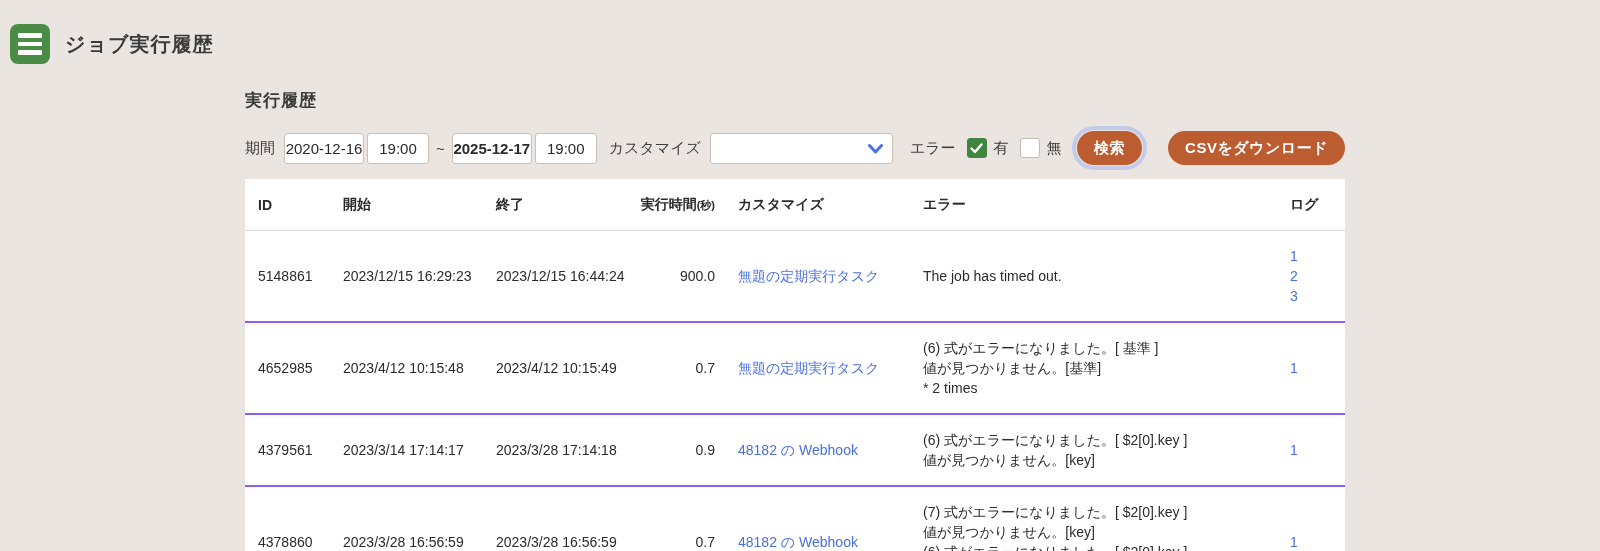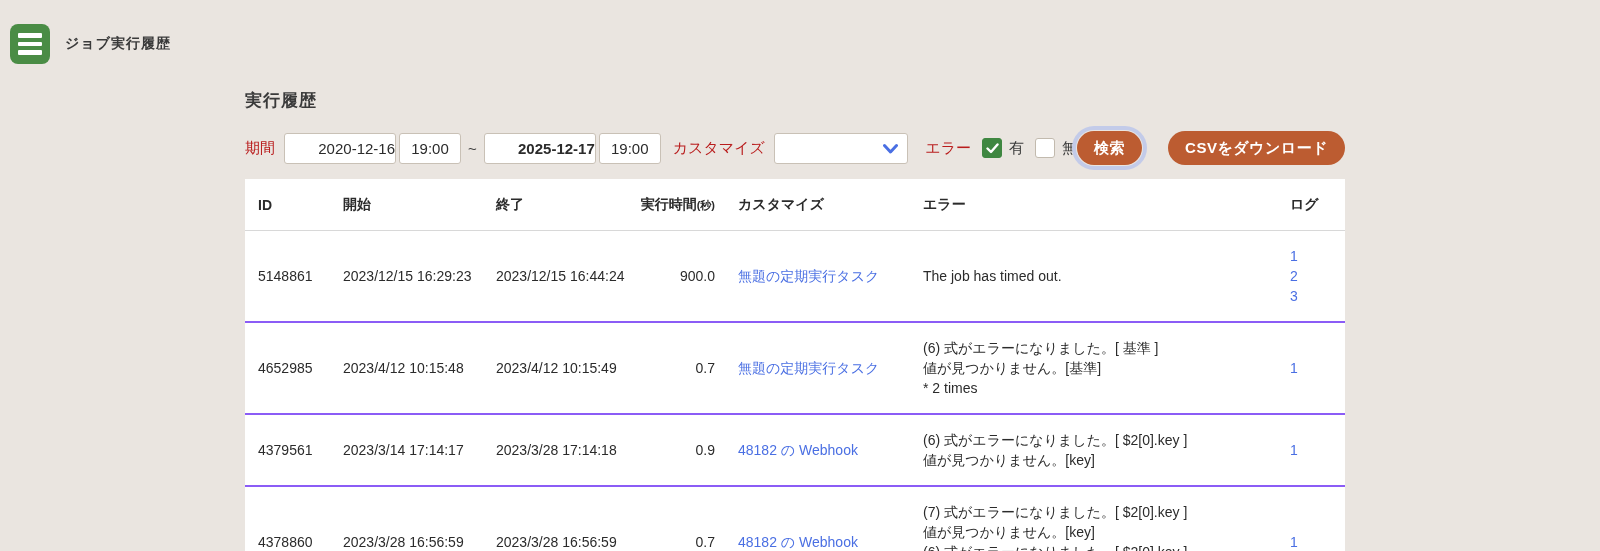--- a/index.html
+++ b/index.html
@@ -11,35 +11,35 @@
     overflow: hidden;
   }
   
   .topbar { display: flex; align-items: center; padding: 24px 0 0 10px; }
   .menu-btn {
     width: 40px; height: 40px; border: none; border-radius: 8px;
     background: #4a8c45; display: flex; flex-direction: column;
     align-items: center; justify-content: center; gap: 4px; cursor: pointer;
   }
   .menu-btn .bar { width: 24px; height: 4.5px; background: #fff; border-radius: 1px; }
-  .page-title { margin-left: 15px; font-size: 14px; color: #3a3a3a; letter-spacing: 1px; }
+  .page-title { margin-left: 15px; font-size: 20px; color: #3a3a3a; letter-spacing: 1px; }
 
   
   .content { margin-left: 245px; width: 1100px; }
   .section-title { margin-top: 25px; font-size: 17px; color: #3a3a3a; letter-spacing: 1px; }
 
   
   .filters { display: flex; align-items: center; margin-top: 19px; font-size: 15px; height: 34px; }
-  .flabel { color: #b91c1c; white-space: nowrap; }
+  .flabel { color: #404040; white-space: nowrap; }
   .tin {
     height: 31px; border: 1px solid #c9c1b6; border-radius: 3px; background: #fff;
     text-align: center; font-size: 15px; color: #2b2b2b;
     font-family: "Liberation Sans", "DejaVu Sans", sans-serif;
   }
-  .date-in { width: 112px; margin-left: 9px; text-align: right; }
+  .date-in { width: 80px; margin-left: 9px; }
   .time-in { width: 62px; margin-left: 3px; }
   .tilde { margin: 0 7px; color: #3a3a3a; }
   .cust-label { margin-left: 12px; }
   .select-box {
     position: relative; margin-left: 9px; width: 183px; height: 31px;
     background: #fff; border: 1px solid #c9c1b6; border-radius: 3px; cursor: pointer;
     display: flex; align-items: center; padding: 0 8px; color: #2b2b2b;
   }
   .select-box svg { position: absolute; right: 9px; top: 9px; }
   .err-label { margin-left: 17px; }

